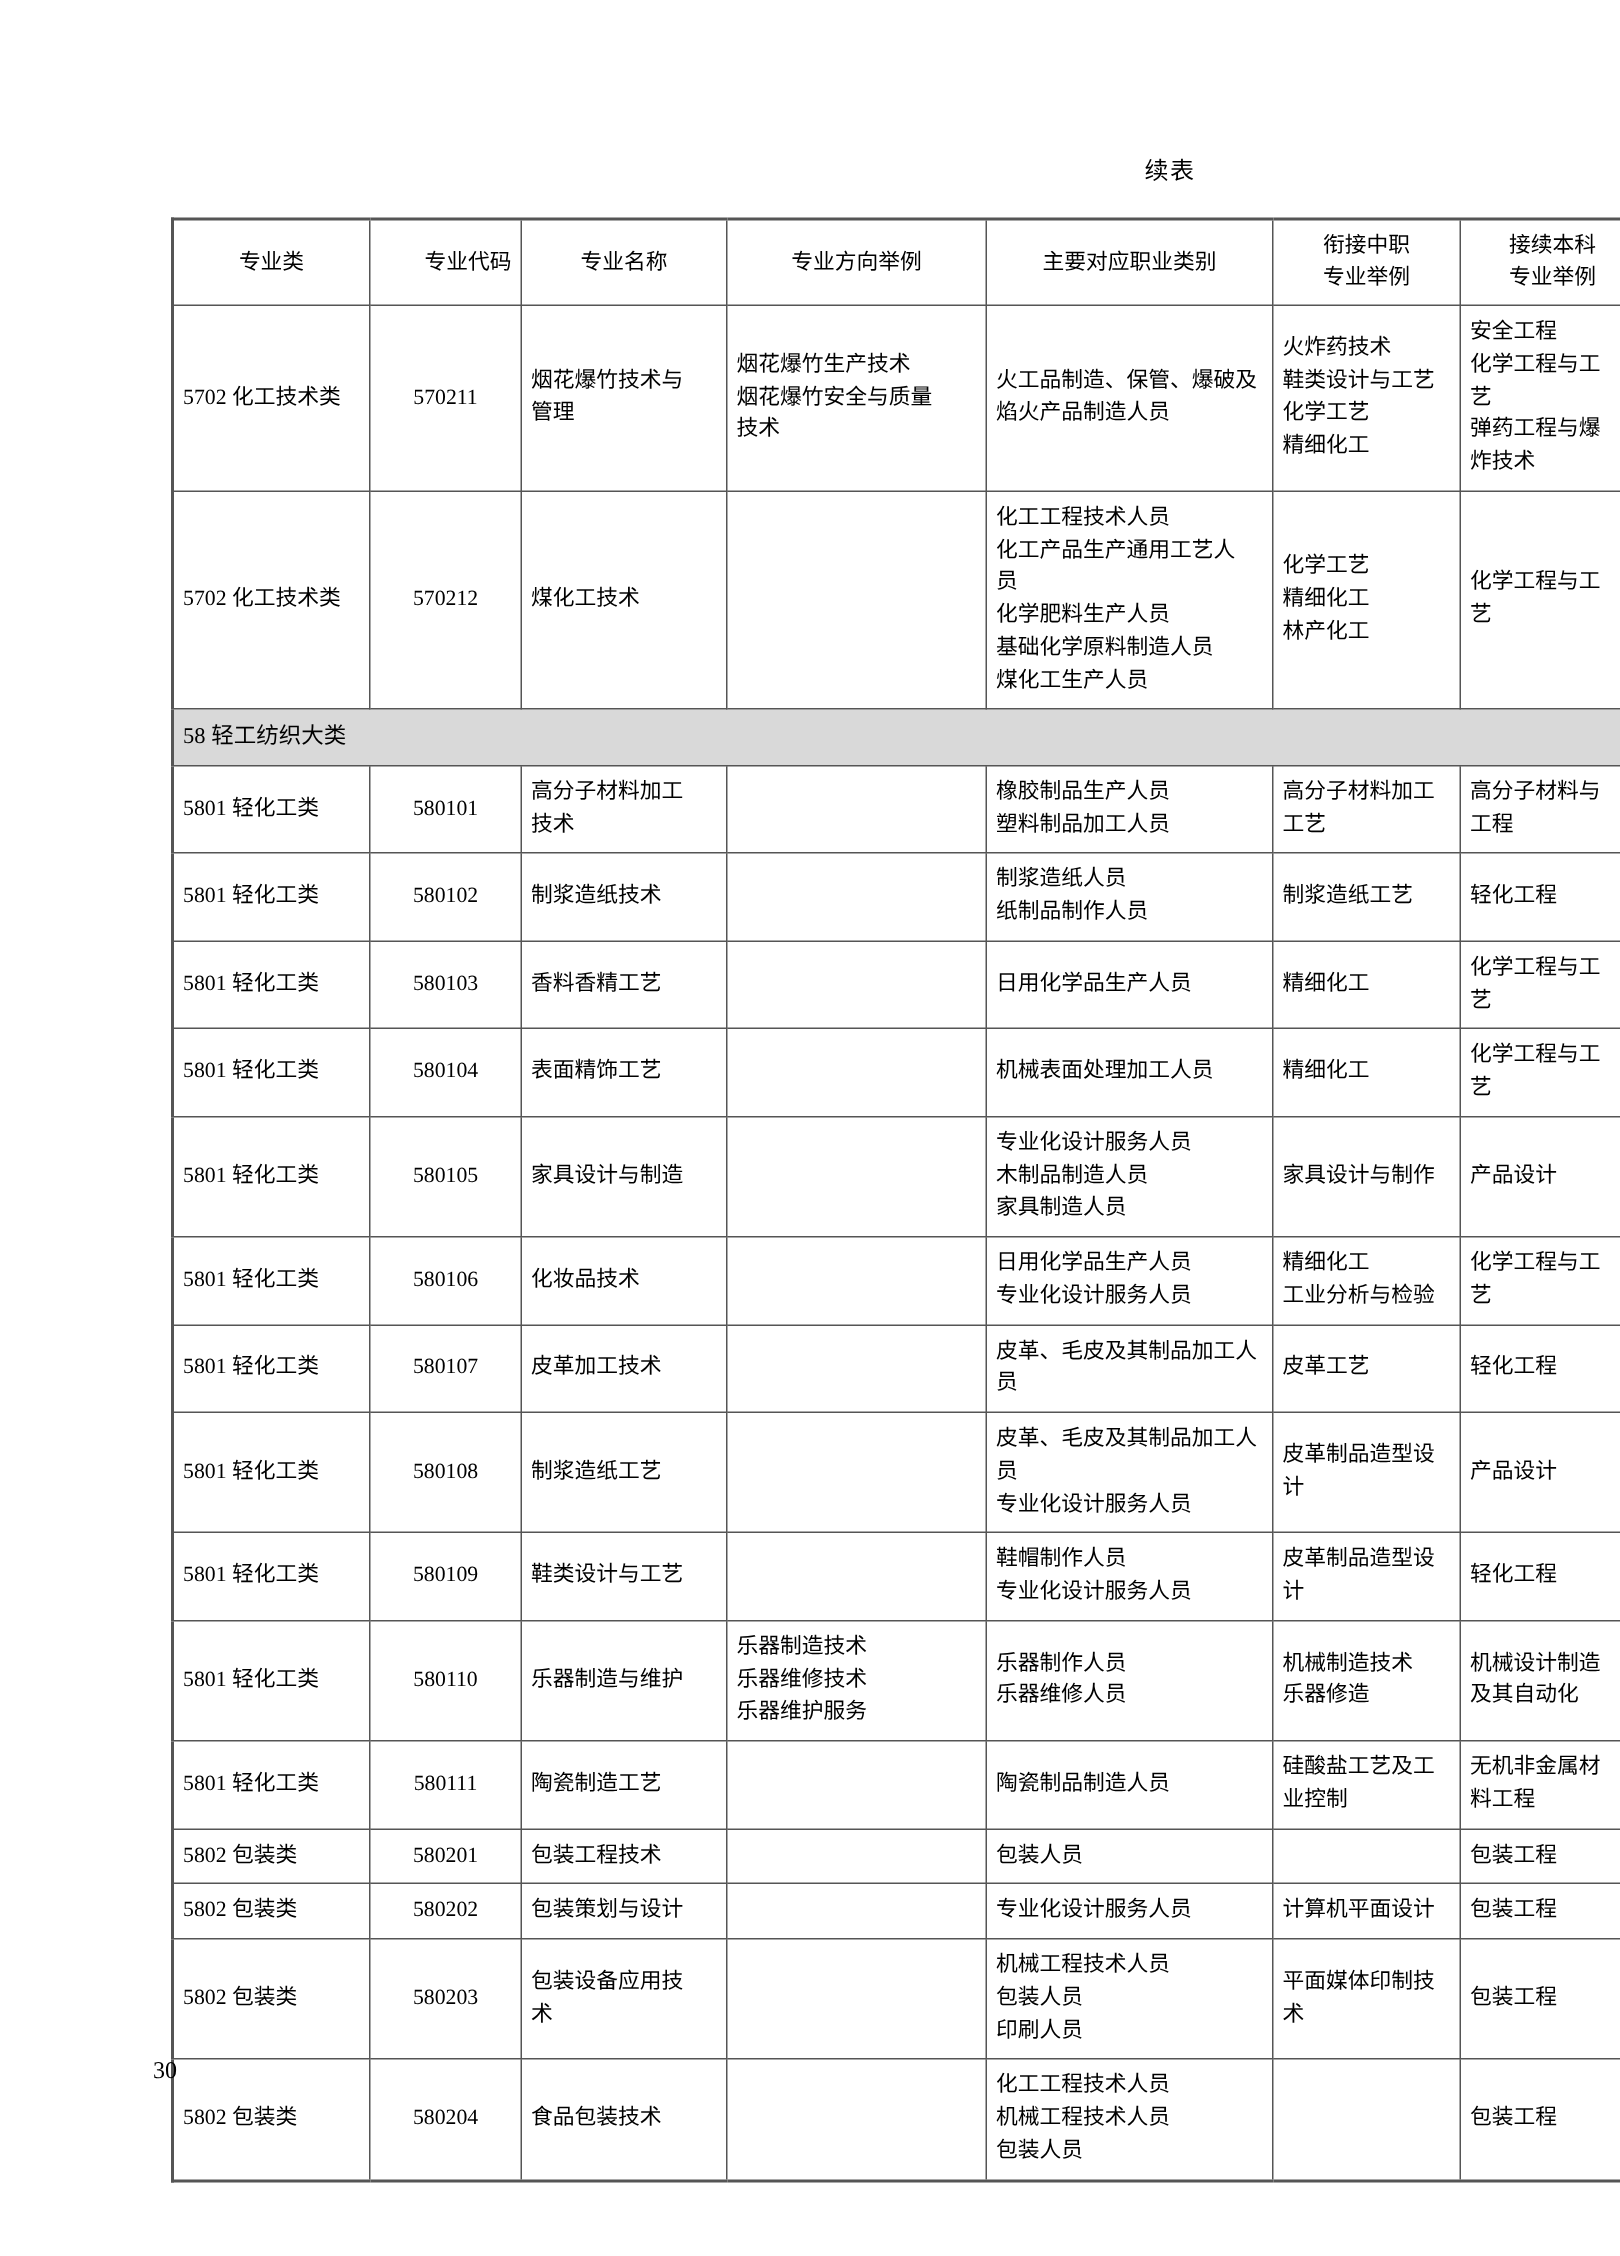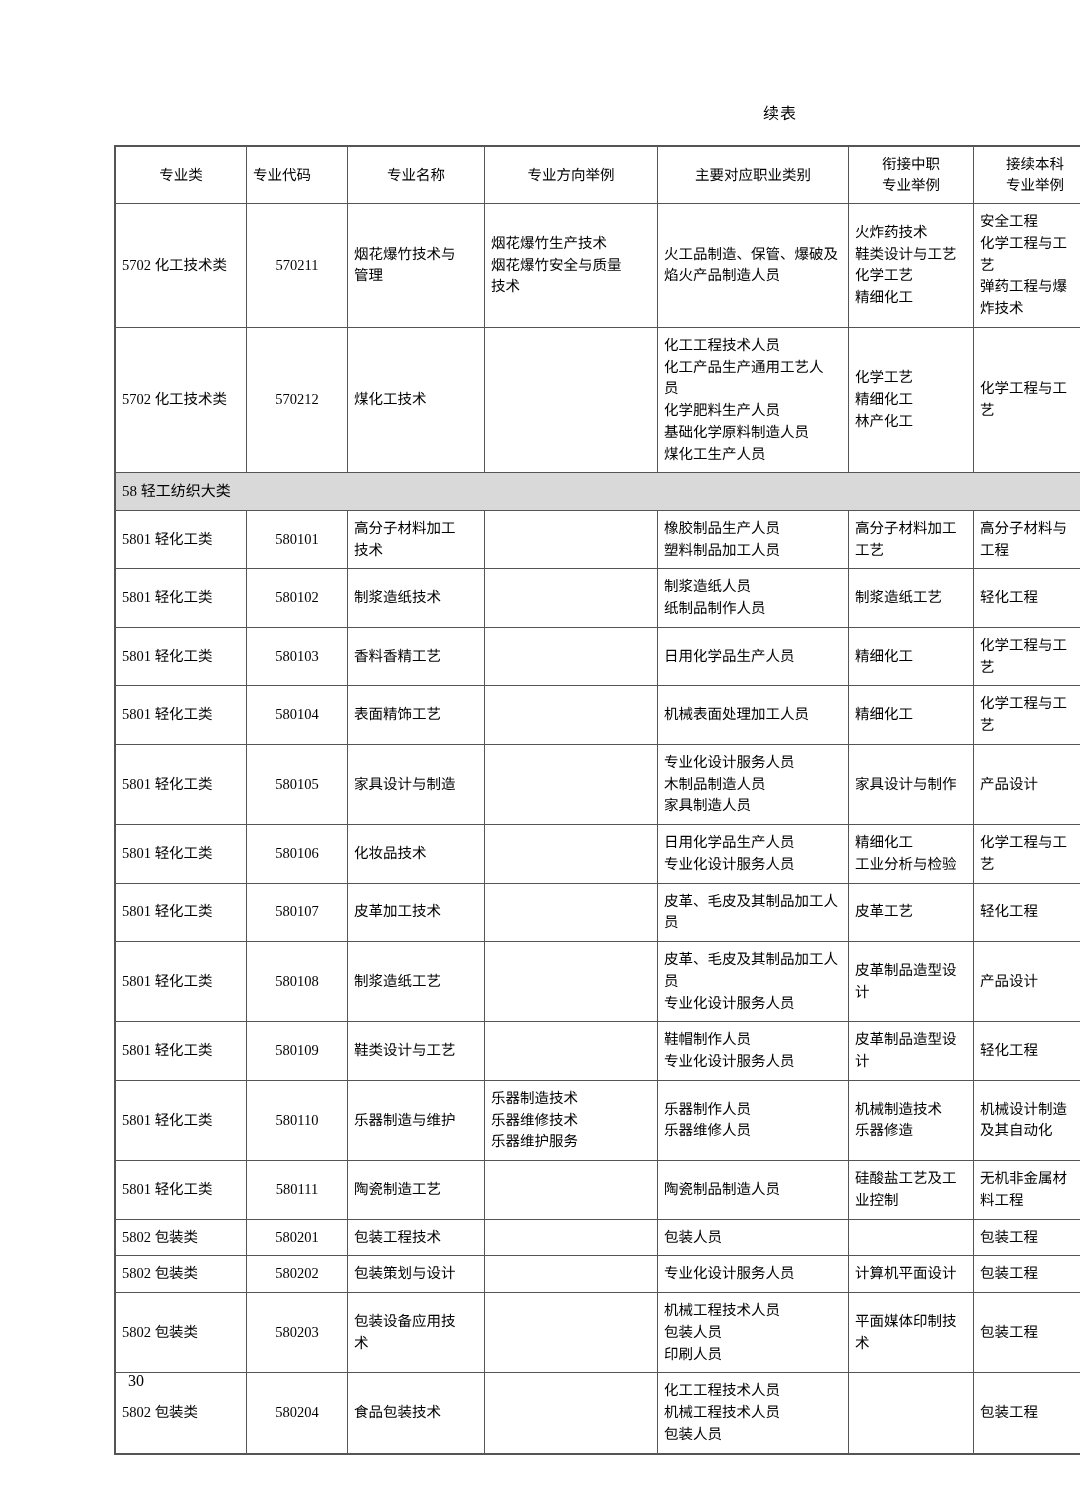--- a/index.html
+++ b/index.html
@@ -48,37 +48,37 @@
     word-break: break-all;
   }
   thead td {
     text-align: center;
     font-weight: normal;
     padding: 10px 4px;
     line-height: 1.45;
   }
   .hdr-line { display: block; }
   .col1 { width: 118px; }
-  .col2 { width: 88px; text-align: left; }
+  .col2 { width: 88px; text-align: right; }
   .col3 { width: 124px; }
   .col4 { width: 160px; }
   .col5 { width: 178px; margin-top: 40px; }
   .col6 { width: 112px; margin-left: 12px; }
   .col7 { width: 110px; }
   td.center { text-align: center; }
   td.c1 { padding-left: 8px; }
   .group-row td {
     background: #d9d9d9;
     padding: 9px 8px;
     font-size: 15px;
   }
   .cellline { display: block; }
   .pagenum {
     position: absolute;
-    left: 128px;
+    left: 102px;
     top: 1372px;
     font-size: 16px;
   }
   .thick-top { border-top: 2px solid #555 !important; }
   .thick-bottom { border-bottom: 2px solid #555 !important; }
   .thick-left { border-left: 2px solid #555 !important; margin-top: 32px; }
   .thick-right { border-right: 2px solid #555 !important; }
 </style>
 </head>
 <body>

